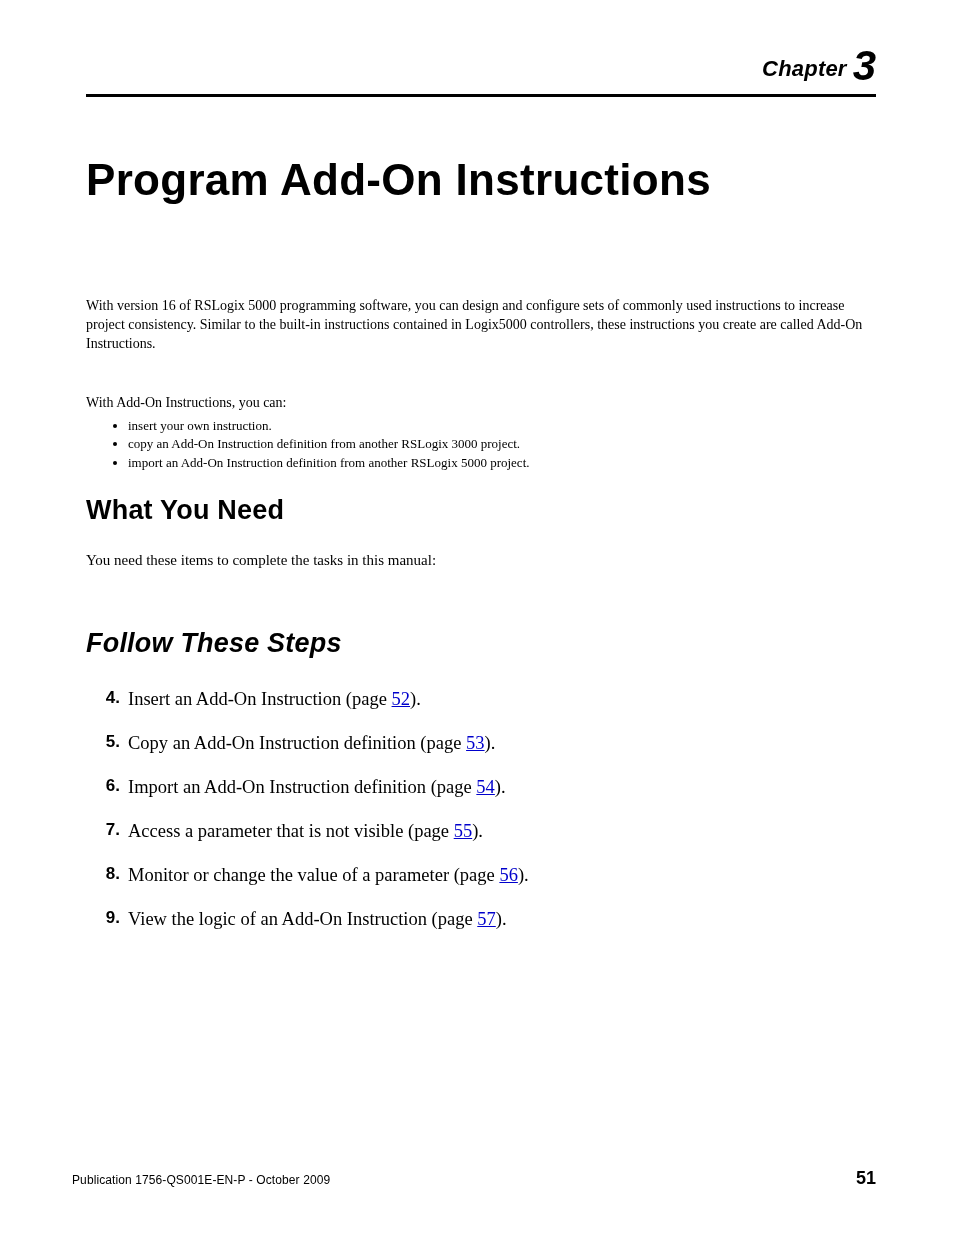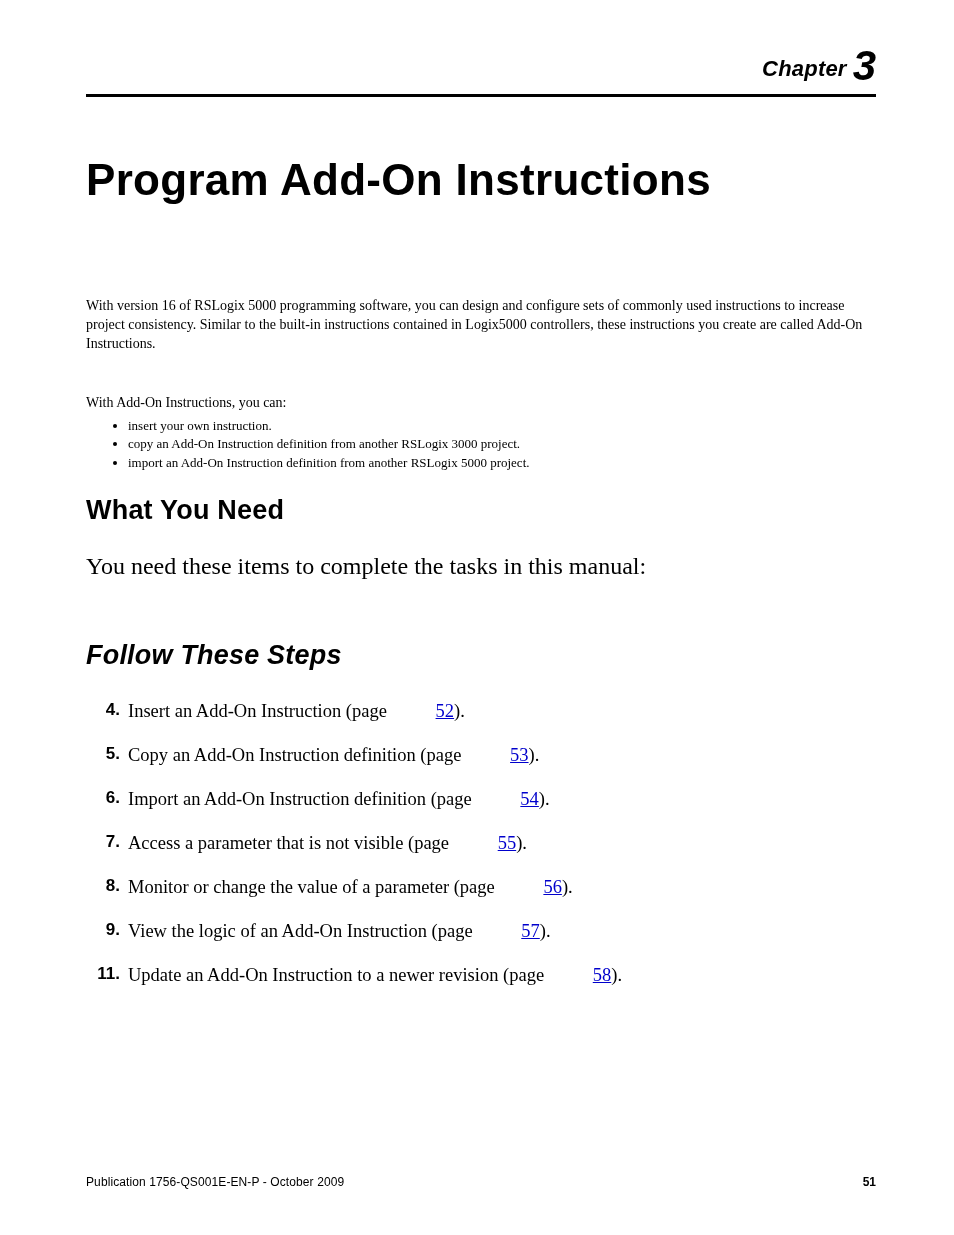--- a/index.html
+++ b/index.html
@@ -78,21 +78,21 @@
     font-size: 27px;
     margin-bottom: 24px;
     letter-spacing: 0.2px;
   }
   .section-heading.second {
     margin-top: 58px;
     margin-bottom: 28px;
     font-style: italic;
   }
   .need-intro {
-    font-size: 24px;
+    font-size: 15px;
     line-height: 1.35;
     margin: 0 0 4px 0;
   }
   ol.steps {
     list-style: none;
     margin: 0;
     padding: 0;
     counter-reset: none;
   }
   ol.steps li {
@@ -107,38 +107,37 @@
     left: 0;
     width: 34px;
     text-align: right;
     font-weight: 700;
     font-family: Arial, Helvetica, sans-serif;
     font-size: 17px;
   }
   a.pagelink {
     color: #0000cc;
     text-decoration: underline;
-    margin-left: 44px;
   }
   .footer {
     position: absolute;
-    left: 86px;
+    left: 72px;
     right: 78px;
     bottom: 46px;
     display: flex;
     justify-content: space-between;
     align-items: baseline;
     font-family: Arial, Helvetica, sans-serif;
   }
   .footer .pub {
     font-size: 12px;
     letter-spacing: 0.1px;
   }
   .footer .pnum {
-    font-size: 12px;
+    font-size: 18px;
     font-weight: 700;
   }
 </style>
 </head>
 <body>
 
 <div class="page">
 
   <div class="chapter-line">
     <span class="chapter-word">Chapter</span><span class="chapter-num">3</span>
@@ -178,24 +177,20 @@
       <span>Access a parameter that is not visible (page </span><a class="pagelink" href="#">55</a><span>).</span>
     </li>
     <li>
       <span class="num">8.</span>
       <span>Monitor or change the value of a parameter (page </span><a class="pagelink" href="#">56</a><span>).</span>
     </li>
     <li>
       <span class="num">9.</span>
       <span>View the logic of an Add-On Instruction (page </span><a class="pagelink" href="#">57</a><span>).</span>
     </li>
-    <li>
-      <span class="num">11.</span>
-      <span>Update an Add-On Instruction to a newer revision (page </span><a class="pagelink" href="#">58</a><span>).</span>
-    </li>
   </ol>
 
   <div class="footer">
     <span class="pub">Publication 1756-QS001E-EN-P - October 2009</span>
     <span class="pnum">51</span>
   </div>
 
 </div>
 
 </body></html>

